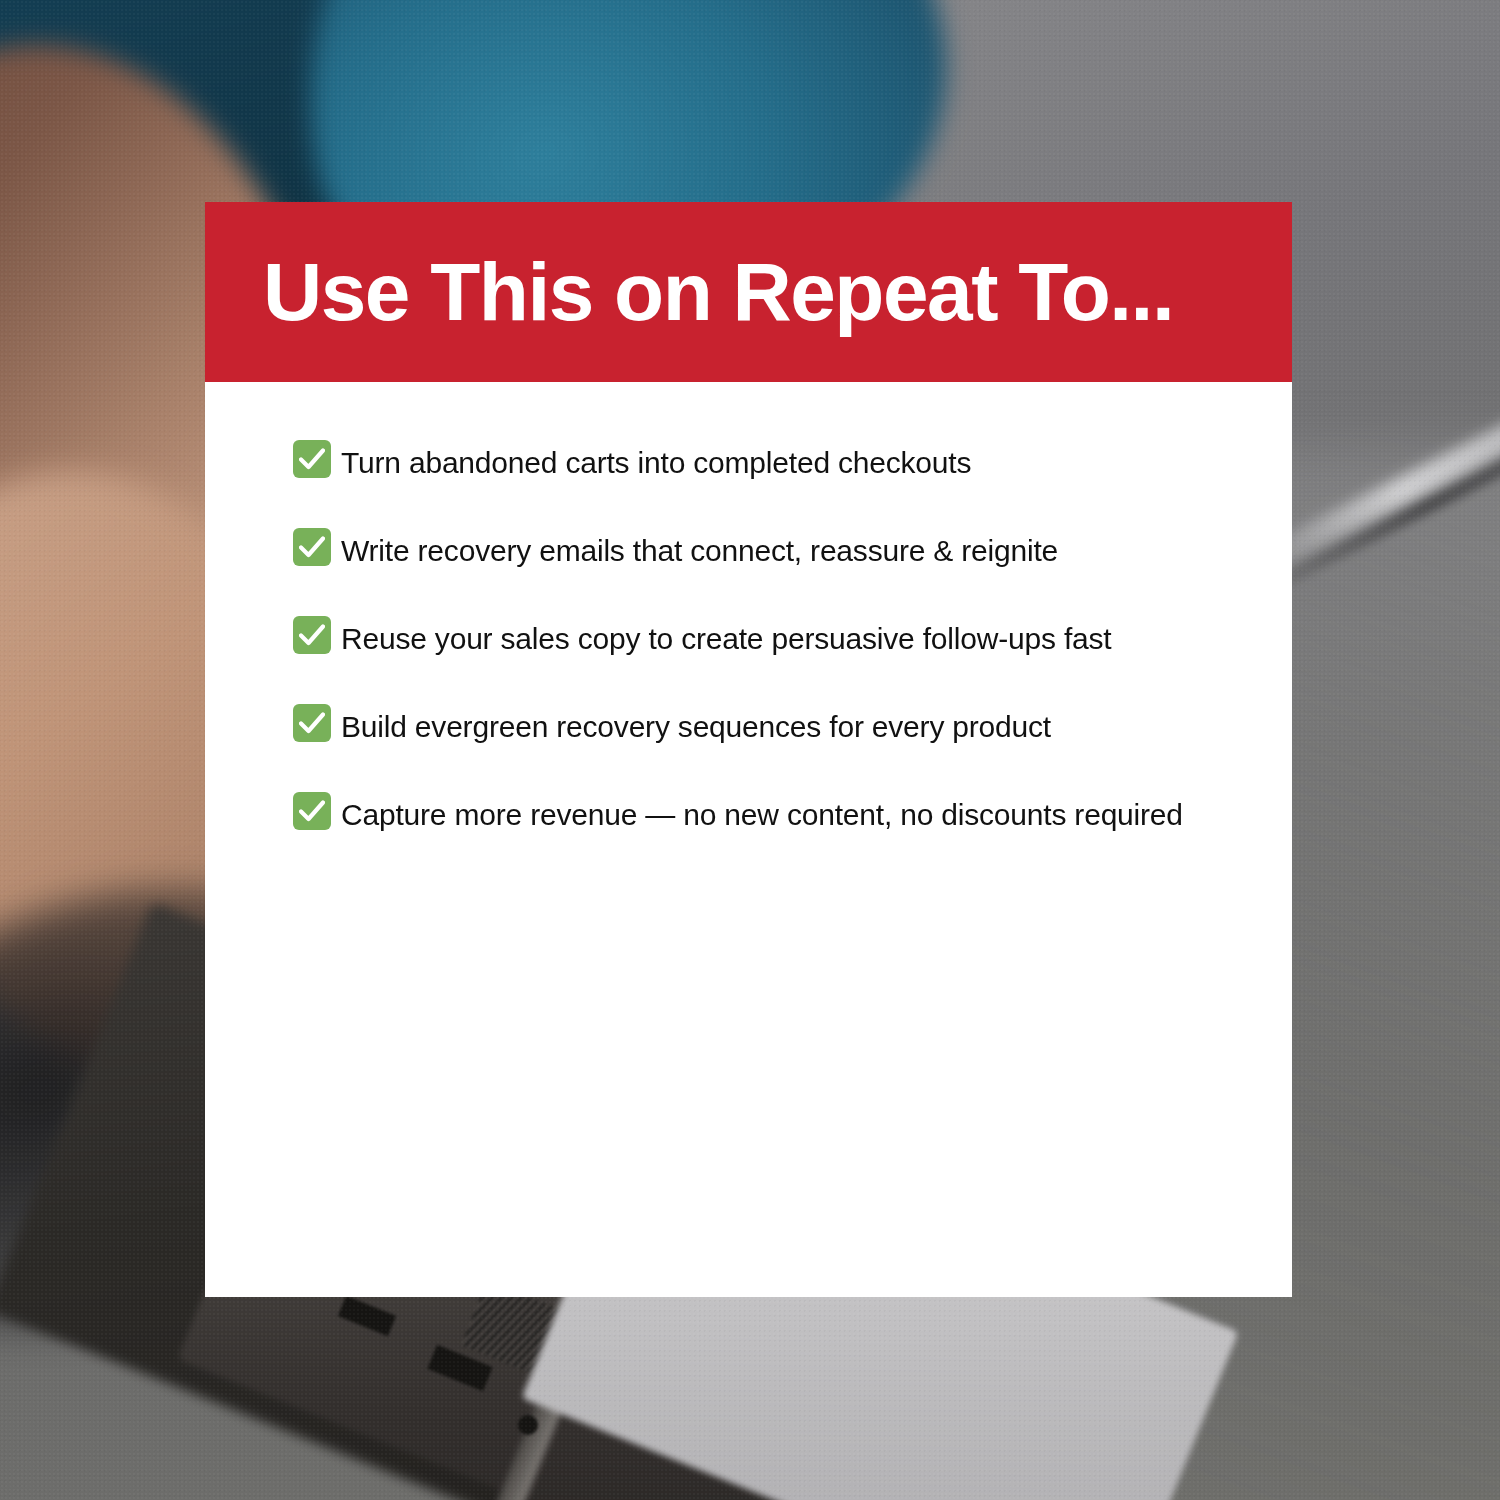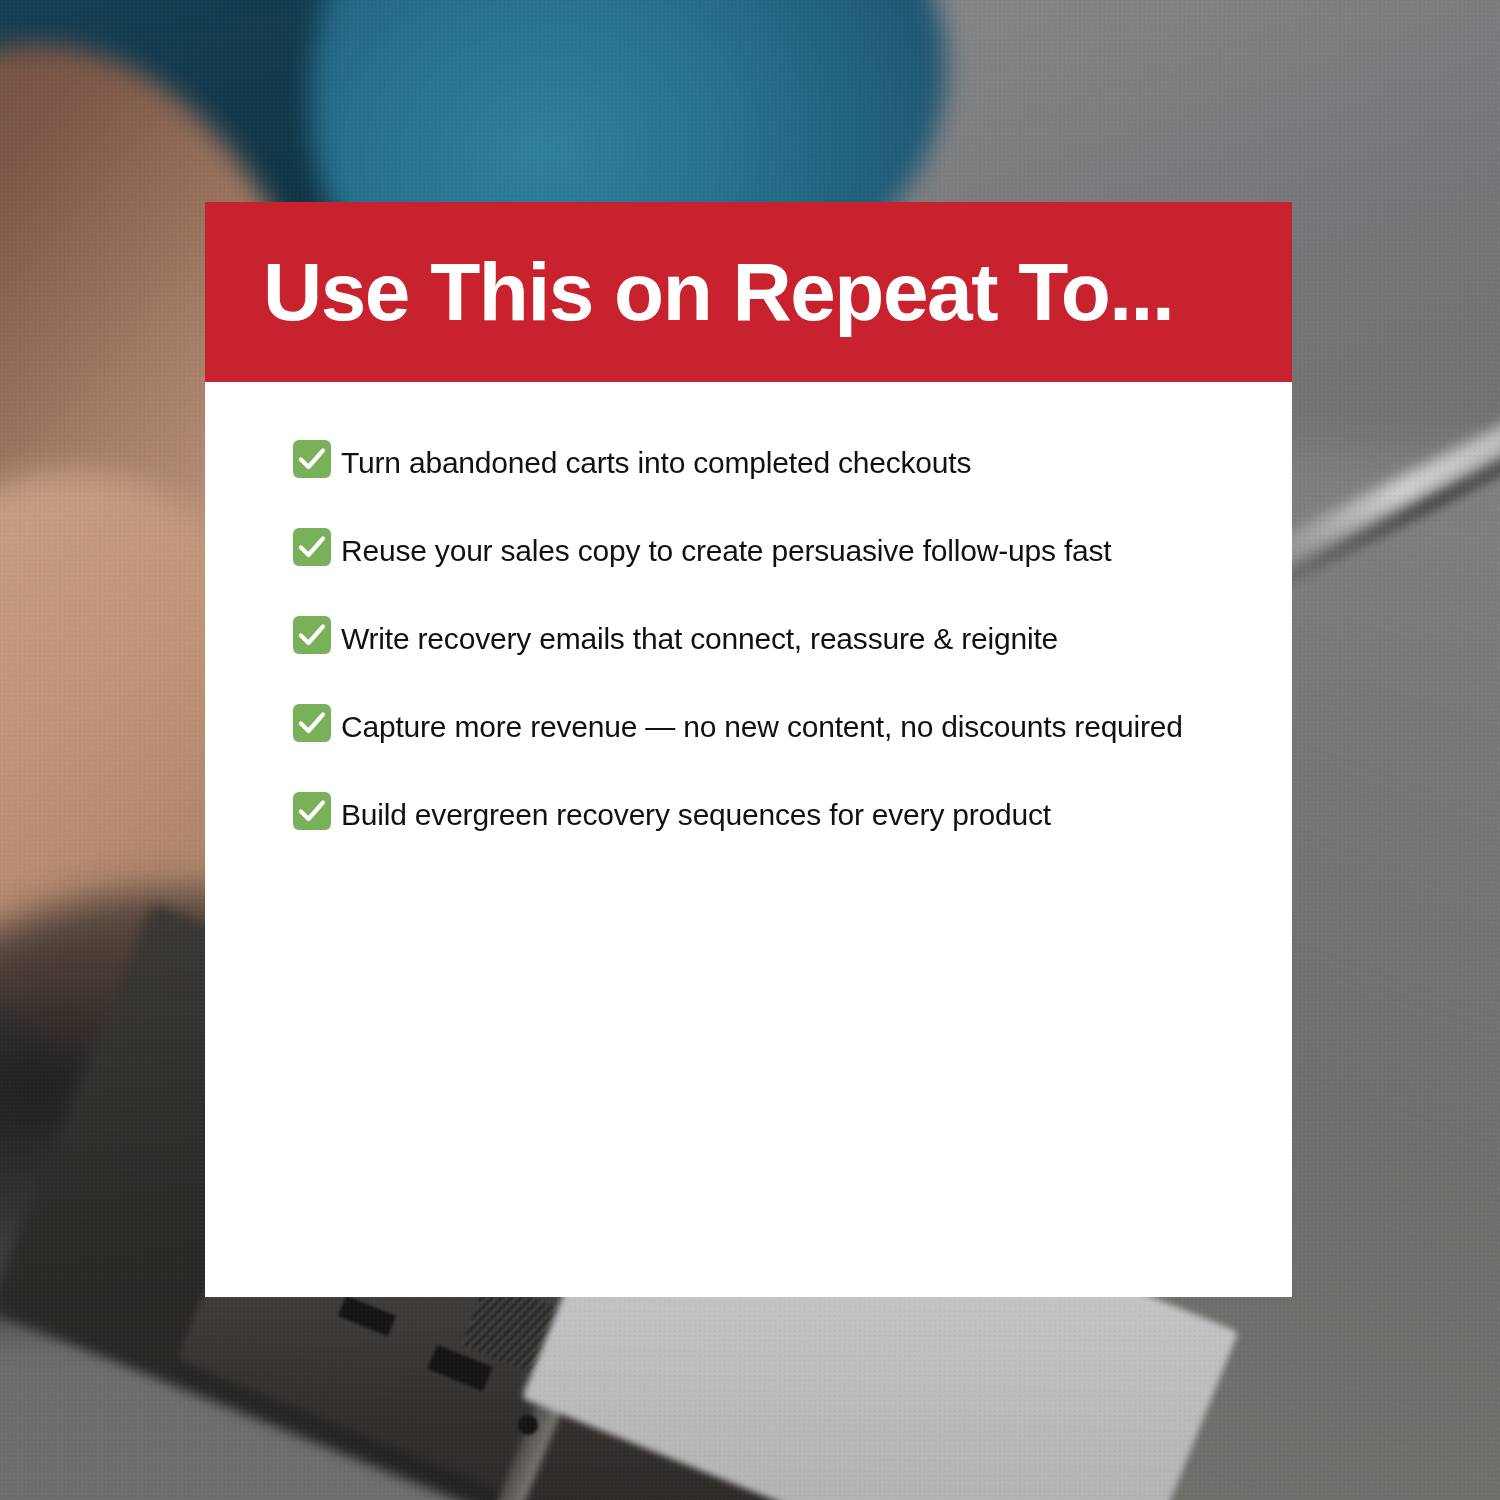--- a/index.html
+++ b/index.html
@@ -312,43 +312,43 @@
             <path d="M2 12.5 L9.5 20 L24 3.5" fill="none" stroke="#ffffff" stroke-width="4.2" stroke-linecap="round" stroke-linejoin="round"></path>
           </svg>
         </span><span>Turn abandoned carts into completed checkouts</span>
       </div>
 
       <div class="bullet">
         <span class="check-icon">
           <svg viewBox="0 0 26 24" aria-hidden="true">
             <path d="M2 12.5 L9.5 20 L24 3.5" fill="none" stroke="#ffffff" stroke-width="4.2" stroke-linecap="round" stroke-linejoin="round"></path>
           </svg>
+        </span><span>Write recovery emails that connect, reassure &amp; reignite</span>
+      </div>
+
+      <div class="bullet">
+        <span class="check-icon">
+          <svg viewBox="0 0 26 24" aria-hidden="true">
+            <path d="M2 12.5 L9.5 20 L24 3.5" fill="none" stroke="#ffffff" stroke-width="4.2" stroke-linecap="round" stroke-linejoin="round"></path>
+          </svg>
         </span><span>Reuse your sales copy to create persuasive follow-ups fast</span>
       </div>
 
       <div class="bullet">
         <span class="check-icon">
           <svg viewBox="0 0 26 24" aria-hidden="true">
             <path d="M2 12.5 L9.5 20 L24 3.5" fill="none" stroke="#ffffff" stroke-width="4.2" stroke-linecap="round" stroke-linejoin="round"></path>
           </svg>
-        </span><span>Write recovery emails that connect, reassure &amp; reignite</span>
+        </span><span>Build evergreen recovery sequences for every product</span>
       </div>
 
       <div class="bullet">
         <span class="check-icon">
           <svg viewBox="0 0 26 24" aria-hidden="true">
             <path d="M2 12.5 L9.5 20 L24 3.5" fill="none" stroke="#ffffff" stroke-width="4.2" stroke-linecap="round" stroke-linejoin="round"></path>
           </svg>
         </span><span>Capture more revenue — no new content, no discounts required</span>
-      </div>
-
-      <div class="bullet">
-        <span class="check-icon">
-          <svg viewBox="0 0 26 24" aria-hidden="true">
-            <path d="M2 12.5 L9.5 20 L24 3.5" fill="none" stroke="#ffffff" stroke-width="4.2" stroke-linecap="round" stroke-linejoin="round"></path>
-          </svg>
-        </span><span>Build evergreen recovery sequences for every product</span>
       </div>
 
     </div>
   </div>
 
 </div>
 
 </body></html>

